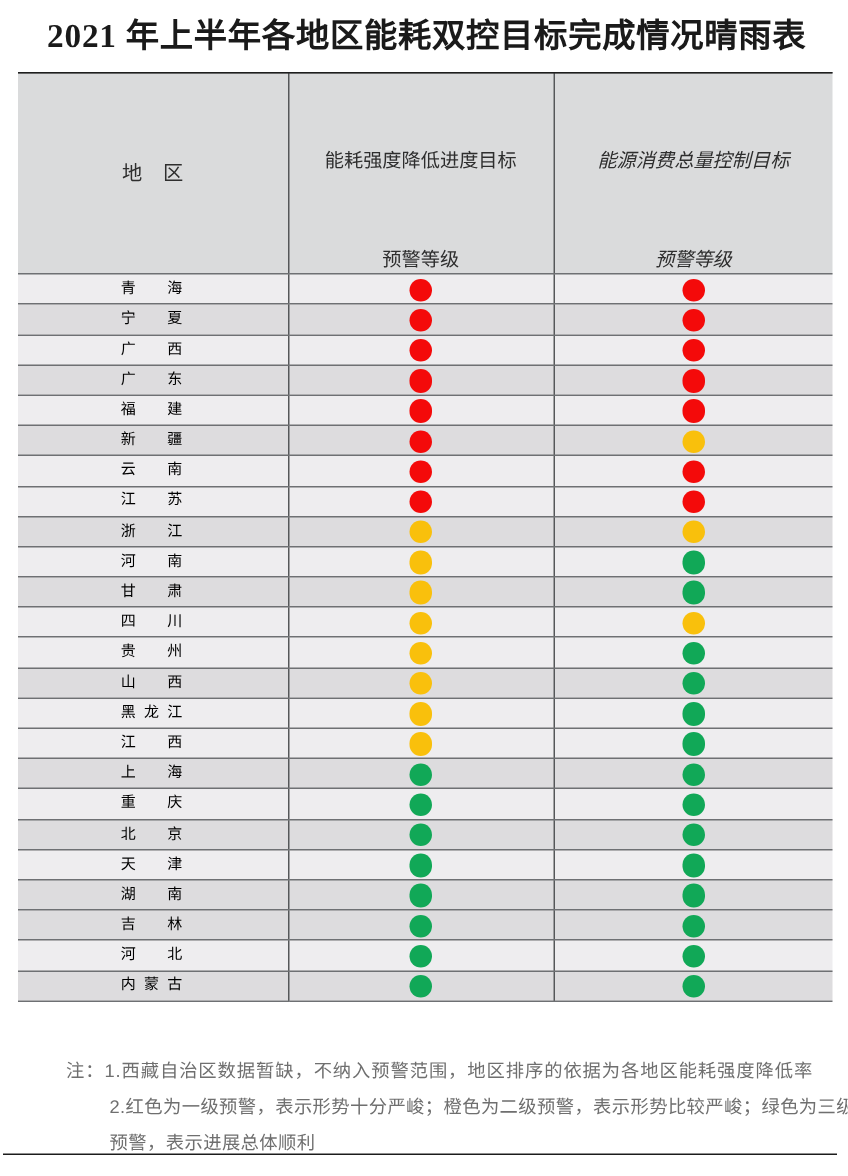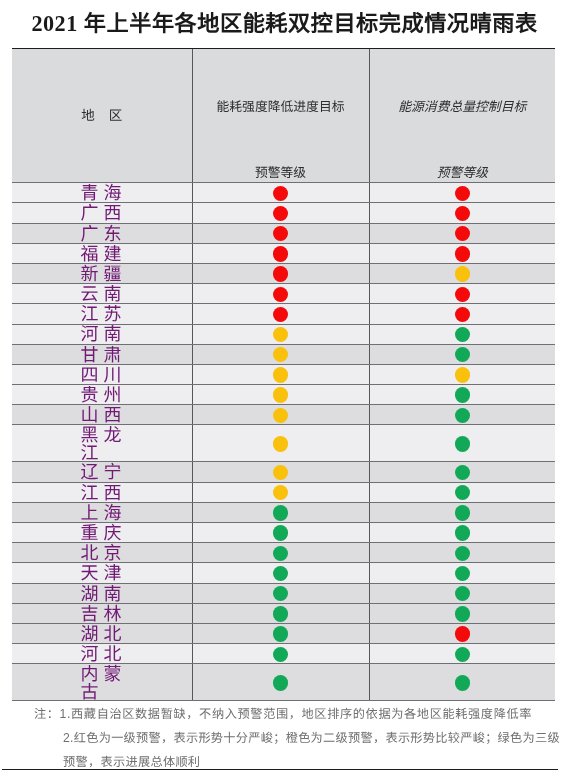--- a/index.html
+++ b/index.html
@@ -29,30 +29,30 @@
   .hdr-region{font-size:13.5px;}
   .hdr-region i{font-style:normal;display:inline-block;width:41px;position:relative;top:1px;
                 text-align:justify;text-align-last:justify;}
   .hdr-line{display:block;position:relative;top:0.6px;margin-top:48px;}
 
   tbody tr{height:20.2px;}
   tbody td{height:20.2px;}
   tbody tr.odd td{background:#eeedef;}
   tbody tr.even td{background:#dddcde;}
 
-  .rgc{text-align:center;font-size:18px;color:#701a75;line-height:18px;}
+  .rgc{text-align:center;font-size:10px;color:#000000;line-height:18px;}
   .rgc i{font-style:normal;display:inline-block;width:41px;position:relative;left:-0.8px;top:0.4px;
          text-align:justify;text-align-last:justify;}
 
   .dotc{text-align:center;line-height:0;}
   .dot{display:inline-block;width:15.4px;height:15.4px;border-radius:50%;
        vertical-align:middle;position:relative;top:0.5px;}
 
   .notes{position:absolute;left:0;top:701.5px;width:489px;color:#6f6f6f;
-         font-size:12.2px;line-height:24.3px;letter-spacing:0.62px;}
+         font-size:12.2px;line-height:24.3px;letter-spacing:0.62px;padding-left:10px;}
   .nl{display:block;white-space:nowrap;overflow:visible;}
   .nl > span{display:inline-block;}
   .n1{padding-left:34px;}
   .n2{padding-left:63px;letter-spacing:0.28px;}
   .n3{padding-left:63px;letter-spacing:0.3px;}
   .toprule{position:absolute;left:12px;top:47.5px;width:543px;height:1.5px;background:#1e1e1e;z-index:5;}
   .rule{position:absolute;left:2px;top:769px;width:556px;height:1.4px;
         background:#1c1c1c;}
 </style>
 </head>
@@ -83,20 +83,25 @@
               <span class="hdr-line">预警等级</span>
             </th>
         </tr>
       </thead>
       <tbody id="tbody">
           <tr class="odd">
             <td class="rgc"><i>青海</i></td>
             <td class="dotc"><span class="dot" style="background: rgb(244, 10, 10);"></span></td>
             <td class="dotc"><span class="dot" style="background: rgb(244, 10, 10);"></span></td>
           </tr>
+          <tr class="even">
+            <td class="rgc"><i>宁夏</i></td>
+            <td class="dotc"><span class="dot" style="background: rgb(244, 10, 10);"></span></td>
+            <td class="dotc"><span class="dot" style="background: rgb(244, 10, 10);"></span></td>
+          </tr>
           <tr class="odd">
             <td class="rgc"><i>广西</i></td>
             <td class="dotc"><span class="dot" style="background: rgb(244, 10, 10);"></span></td>
             <td class="dotc"><span class="dot" style="background: rgb(244, 10, 10);"></span></td>
           </tr>
           <tr class="even">
             <td class="rgc"><i>广东</i></td>
             <td class="dotc"><span class="dot" style="background: rgb(244, 10, 10);"></span></td>
             <td class="dotc"><span class="dot" style="background: rgb(244, 10, 10);"></span></td>
           </tr>
@@ -113,20 +118,25 @@
           <tr class="odd">
             <td class="rgc"><i>云南</i></td>
             <td class="dotc"><span class="dot" style="background: rgb(244, 10, 10);"></span></td>
             <td class="dotc"><span class="dot" style="background: rgb(244, 10, 10);"></span></td>
           </tr>
           <tr class="odd">
             <td class="rgc"><i>江苏</i></td>
             <td class="dotc"><span class="dot" style="background: rgb(244, 10, 10);"></span></td>
             <td class="dotc"><span class="dot" style="background: rgb(244, 10, 10);"></span></td>
           </tr>
+          <tr class="even">
+            <td class="rgc"><i>浙江</i></td>
+            <td class="dotc"><span class="dot" style="background: rgb(249, 192, 12);"></span></td>
+            <td class="dotc"><span class="dot" style="background: rgb(249, 192, 12);"></span></td>
+          </tr>
           <tr class="odd">
             <td class="rgc"><i>河南</i></td>
             <td class="dotc"><span class="dot" style="background: rgb(249, 192, 12);"></span></td>
             <td class="dotc"><span class="dot" style="background: rgb(17, 168, 87);"></span></td>
           </tr>
           <tr class="even">
             <td class="rgc"><i>甘肃</i></td>
             <td class="dotc"><span class="dot" style="background: rgb(249, 192, 12);"></span></td>
             <td class="dotc"><span class="dot" style="background: rgb(17, 168, 87);"></span></td>
           </tr>
@@ -143,25 +153,20 @@
           <tr class="even">
             <td class="rgc"><i>山西</i></td>
             <td class="dotc"><span class="dot" style="background: rgb(249, 192, 12);"></span></td>
             <td class="dotc"><span class="dot" style="background: rgb(17, 168, 87);"></span></td>
           </tr>
           <tr class="odd">
             <td class="rgc"><i>黑龙江</i></td>
             <td class="dotc"><span class="dot" style="background: rgb(249, 192, 12);"></span></td>
             <td class="dotc"><span class="dot" style="background: rgb(17, 168, 87);"></span></td>
           </tr>
-          <tr class="even">
-            <td class="rgc"><i>辽宁</i></td>
-            <td class="dotc"><span class="dot" style="background: rgb(249, 192, 12);"></span></td>
-            <td class="dotc"><span class="dot" style="background: rgb(17, 168, 87);"></span></td>
-          </tr>
           <tr class="odd">
             <td class="rgc"><i>江西</i></td>
             <td class="dotc"><span class="dot" style="background: rgb(249, 192, 12);"></span></td>
             <td class="dotc"><span class="dot" style="background: rgb(17, 168, 87);"></span></td>
           </tr>
           <tr class="even">
             <td class="rgc"><i>上海</i></td>
             <td class="dotc"><span class="dot" style="background: rgb(17, 168, 87);"></span></td>
             <td class="dotc"><span class="dot" style="background: rgb(17, 168, 87);"></span></td>
           </tr>
@@ -182,25 +187,20 @@
           </tr>
           <tr class="even">
             <td class="rgc"><i>湖南</i></td>
             <td class="dotc"><span class="dot" style="background: rgb(17, 168, 87);"></span></td>
             <td class="dotc"><span class="dot" style="background: rgb(17, 168, 87);"></span></td>
           </tr>
           <tr class="even">
             <td class="rgc"><i>吉林</i></td>
             <td class="dotc"><span class="dot" style="background: rgb(17, 168, 87);"></span></td>
             <td class="dotc"><span class="dot" style="background: rgb(17, 168, 87);"></span></td>
-          </tr>
-          <tr class="even">
-            <td class="rgc"><i>湖北</i></td>
-            <td class="dotc"><span class="dot" style="background: rgb(17, 168, 87);"></span></td>
-            <td class="dotc"><span class="dot" style="background: rgb(244, 10, 10);"></span></td>
           </tr>
           <tr class="odd">
             <td class="rgc"><i>河北</i></td>
             <td class="dotc"><span class="dot" style="background: rgb(17, 168, 87);"></span></td>
             <td class="dotc"><span class="dot" style="background: rgb(17, 168, 87);"></span></td>
           </tr>
           <tr class="even">
             <td class="rgc"><i>内蒙古</i></td>
             <td class="dotc"><span class="dot" style="background: rgb(17, 168, 87);"></span></td>
             <td class="dotc"><span class="dot" style="background: rgb(17, 168, 87);"></span></td>

